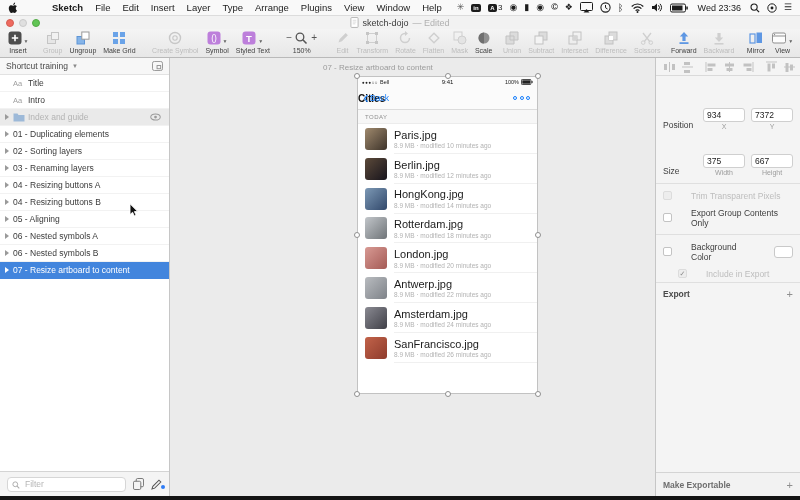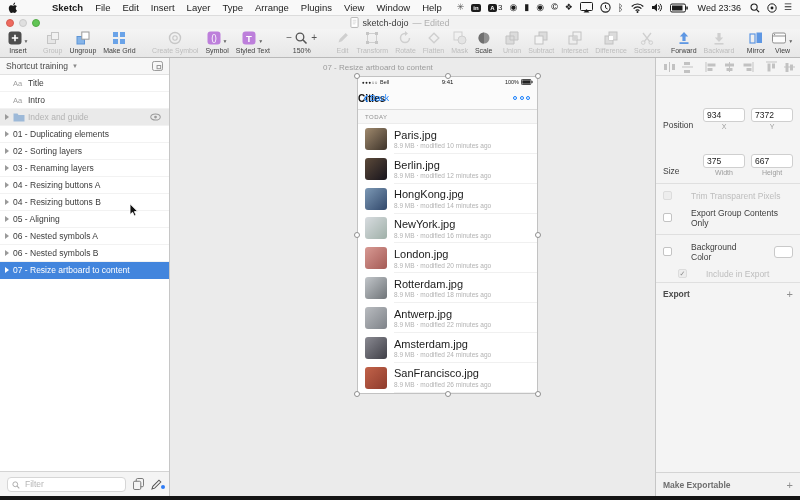--- a/index.html
+++ b/index.html
@@ -671,38 +671,31 @@
                 </span>
               </div>
               <div class="pitem">
                 <span class="thumb" style="background:linear-gradient(135deg,#7d99b5,#31486b);"></span>
                 <span class="finfo">
                   <div class="fname">HongKong.jpg</div>
                   <div class="fmeta">8.9 MB · modified 14 minutes ago</div>
                 </span>
               </div>
               <div class="pitem">
-                <span class="thumb" style="background:linear-gradient(135deg,#d8dce0,#9fb0a8);"></span>
+                <span class="thumb" style="background:linear-gradient(135deg,#c2c6ca,#6f7478);"></span>
                 <span class="finfo">
-                  <div class="fname">NewYork.jpg</div>
-                  <div class="fmeta">8.9 MB · modified 16 minutes ago</div>
+                  <div class="fname">Rotterdam.jpg</div>
+                  <div class="fmeta">8.9 MB · modified 18 minutes ago</div>
                 </span>
               </div>
               <div class="pitem">
                 <span class="thumb" style="background:linear-gradient(135deg,#d89a94,#a45a55);"></span>
                 <span class="finfo">
                   <div class="fname">London.jpg</div>
                   <div class="fmeta">8.9 MB · modified 20 minutes ago</div>
-                </span>
-              </div>
-              <div class="pitem">
-                <span class="thumb" style="background:linear-gradient(135deg,#c2c6ca,#6f7478);"></span>
-                <span class="finfo">
-                  <div class="fname">Rotterdam.jpg</div>
-                  <div class="fmeta">8.9 MB · modified 18 minutes ago</div>
                 </span>
               </div>
               <div class="pitem">
                 <span class="thumb" style="background:linear-gradient(135deg,#b9bcc0,#7e8288);"></span>
                 <span class="finfo">
                   <div class="fname">Antwerp.jpg</div>
                   <div class="fmeta">8.9 MB · modified 22 minutes ago</div>
                 </span>
               </div>
               <div class="pitem">

